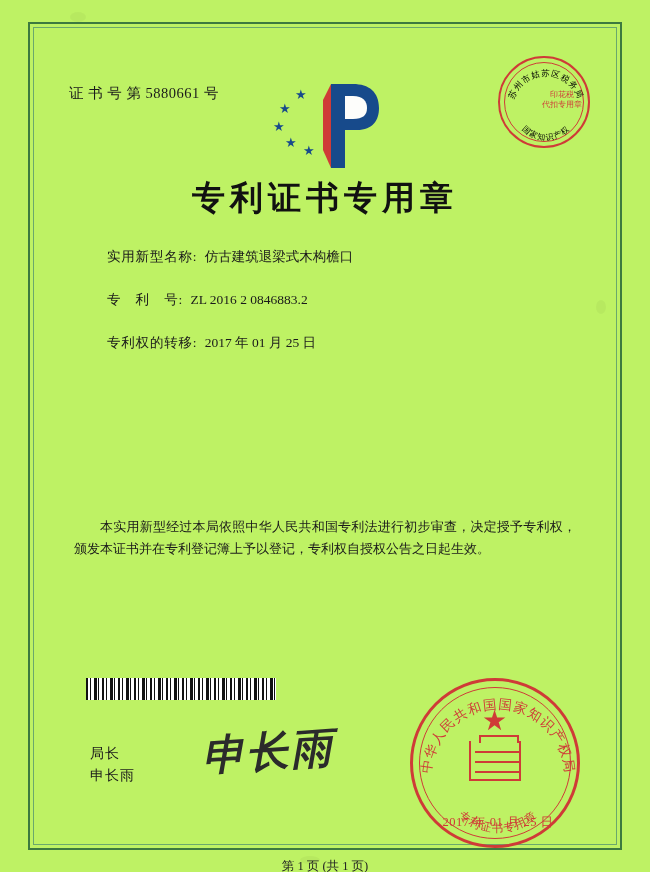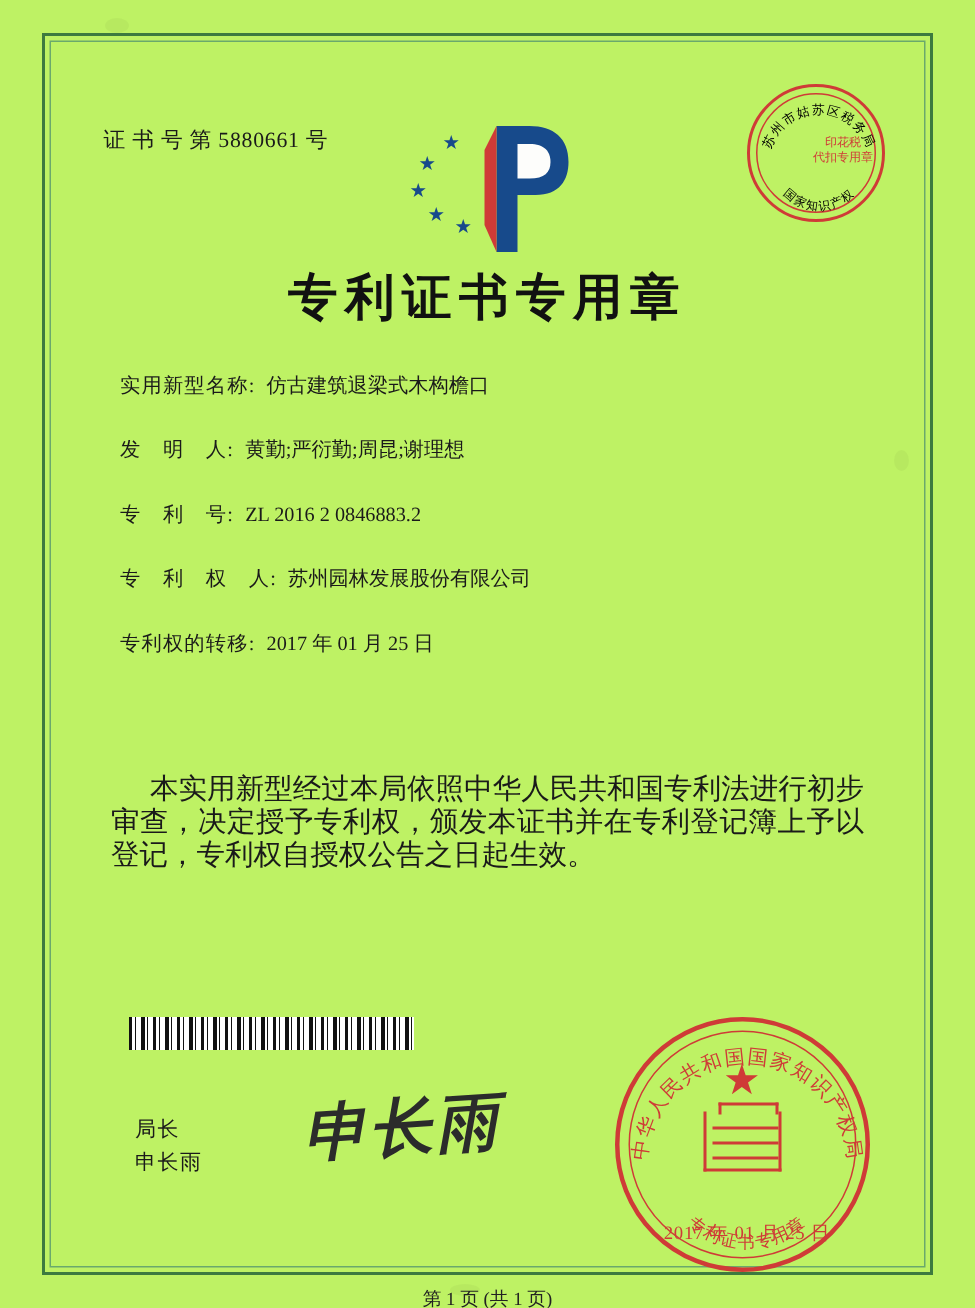--- a/index.html
+++ b/index.html
@@ -143,34 +143,35 @@
   .fields {
     position: absolute;
     left: 28px;
     top: 202px;
     width: 500px;
   }
   .field {
     font-size: 13.5px;
     margin-bottom: 25px;
     white-space: nowrap;
+    margin-left: 27px;
   }
   .field .label {
     letter-spacing: 0.8px;
   }
   .field .value {
     margin-left: 4px;
   }
 
   .body-text {
     position: absolute;
     left: 22px;
     top: 470px;
     width: 502px;
-    font-size: 19px;
+    font-size: 13px;
     line-height: 22px;
     text-align: justify;
   }
   .body-text p {
     margin: 0 0 6px 0;
     text-indent: 26px;
   }
 
   
   .barcode {
@@ -353,30 +354,22 @@
     </div>
 
     <div class="main-title">专利证书专用章</div>
 
     <div class="fields">
       <div class="field">
         <span class="label">实用新型名称:</span>
         <span class="value">仿古建筑退梁式木构檐口</span>
       </div>
       <div class="field">
-        <span class="label">发　明　人:</span>
-        <span class="value">黄勤;严衍勤;周昆;谢理想</span>
-      </div>
-      <div class="field">
         <span class="label">专　利　号:</span>
         <span class="value">ZL 2016 2 0846883.2</span>
-      </div>
-      <div class="field">
-        <span class="label">专　利　权　人:</span>
-        <span class="value">苏州园林发展股份有限公司</span>
       </div>
       <div class="field">
         <span class="label">专利权的转移:</span>
         <span class="value">2017 年 01 月 25 日</span>
       </div>
     </div>
 
     <div class="body-text">
       <p>本实用新型经过本局依照中华人民共和国专利法进行初步审查，决定授予专利权，颁发本证书并在专利登记簿上予以登记，专利权自授权公告之日起生效。</p>
     </div>

